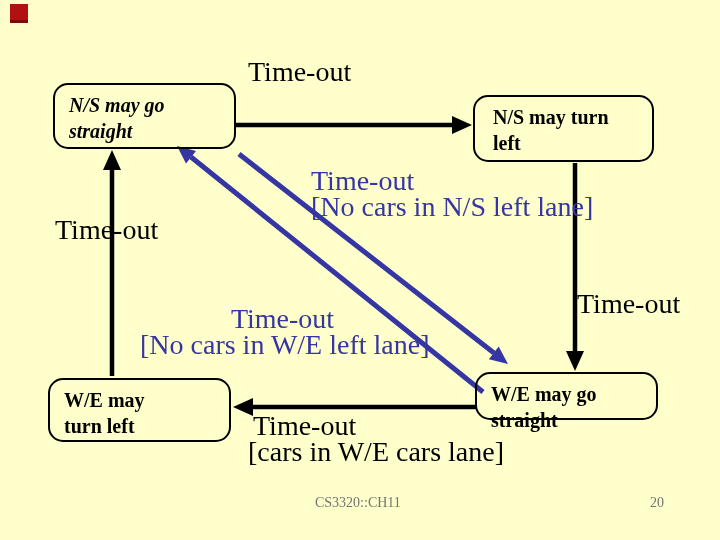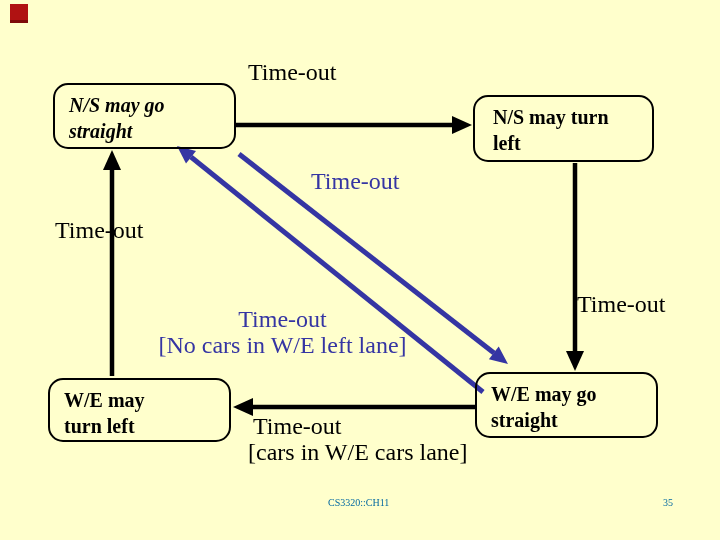--- a/index.html
+++ b/index.html
@@ -20,27 +20,27 @@
   .ln-blue  { stroke:var(--blue,#3535A3); stroke-width:5; fill:none; }
   .hd-blue  { fill:var(--blue,#3535A3); stroke:none; }
   .state {
     position:absolute; box-sizing:border-box;
     border:2px solid #000; border-radius:15px;
     font-weight:bold; font-size:20px; line-height:26px;
     padding:7px 6px 0 14px;
   }
   .state span { display:block; }
   .lbl {
-    position:absolute; font-size:24px; line-height:26px; white-space:nowrap;
+    position:absolute; font-size:28px; line-height:26px; white-space:nowrap;
   }
   .lbl span { display:block; }
   .lbl.blue { color:var(--blue,#3535A3); }
   .lbl.center { text-align:center; }
   .footer-text {
-    position:absolute; font-size:10px; color:#0369a1; line-height:15px;margin-left:13px;
+    position:absolute; font-size:14px; color:#737373; line-height:15px;
   }
 </style>
 </head>
 <body>
 
 <div class="slide">
 
   <div class="red-square"></div>
 
   <svg class="wires" width="720" height="540" viewBox="0 0 720 540">
@@ -72,47 +72,48 @@
   <div class="state" style="left:48px; top:378px; width:183px; height:64px;">
     <span>W/E may</span>
     <span>turn left</span>
   </div>
 
   <div class="state" style="left:473px; top:95px; width:181px; height:67px; padding-left:18px;">
     <span>N/S may turn</span>
     <span>left</span>
   </div>
 
-  <div class="state" style="left:475px; top:372px; width:183px; height:66px;">
+  <div class="state" style="left:475px; top:372px; width:183px; height:48px;">
     <span>W/E may go</span>
     <span>straight</span>
   </div>
 
   <div class="lbl" style="left:248px; top:59px;">
     <span>Time-out</span>
   </div>
 
   <div class="lbl" style="left:55px; top:217px;">
     <span>Time-out</span>
   </div>
 
   <div class="lbl blue" style="left:311px; top:168px;">
     <span>Time-out</span>
+    <span>[No cars in N/S left lane]</span>
   </div>
 
   <div class="lbl" style="left:577px; top:291px;">
     <span>Time-out</span>
   </div>
 
   <div class="lbl blue center" style="left:140px; top:306px; width:285px;">
     <span>Time-out</span>
     <span>[No cars in W/E left lane]</span>
   </div>
 
   <div class="lbl" style="left:248px; top:413px;">
     <span style="padding-left:5px;">Time-out</span>
     <span>[cars in W/E cars lane]</span>
   </div>
 
   <div class="footer-text" style="left:315px; top:495px;">CS3320::CH11</div>
-  <div class="footer-text" style="left:650px; top:495px;">35</div>
+  <div class="footer-text" style="left:650px; top:495px;">20</div>
 
 </div>
 
 </body></html>

